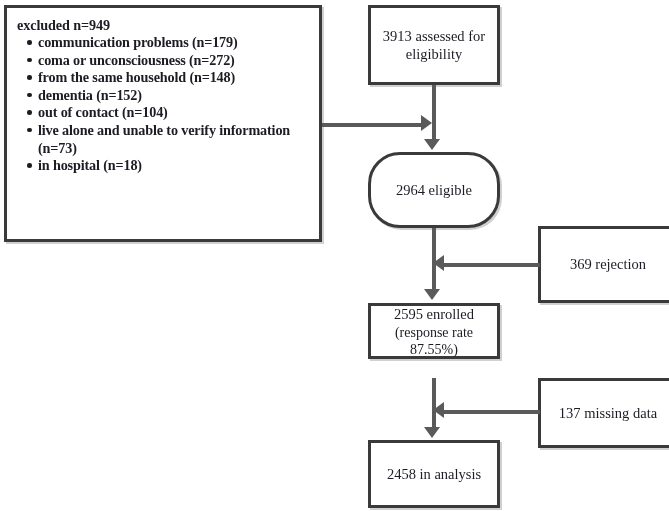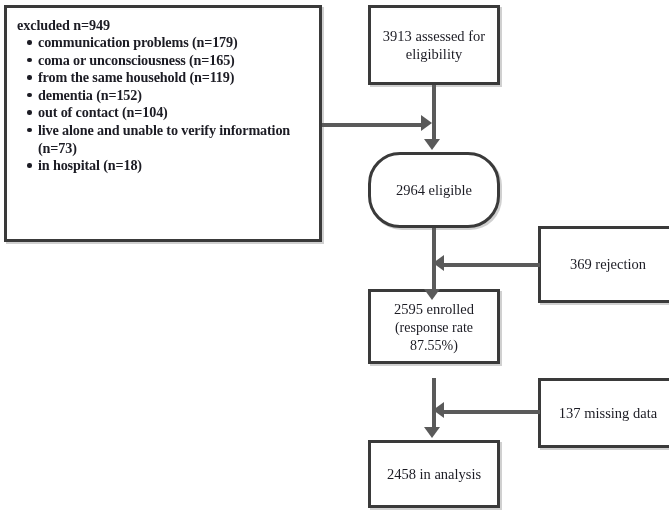--- a/index.html
+++ b/index.html
@@ -67,21 +67,21 @@
     left: 0px;
     top: 6px;
     width: 4.5px;
     height: 4.5px;
     border-radius: 50%;
     background: #1c1c24;
   }
   
   #assessed-box { left: 368px; top: 5px;   width: 132px; height: 80px; }
   #eligible-box { left: 368px; top: 152px; width: 132px; height: 76px; border-radius: 32px; }
-  #enrolled-box { left: 368px; top: 289px; width: 132px; height: 75px; }
+  #enrolled-box { left: 368px; top: 303px; width: 132px; height: 56px; }
   #analysis-box { left: 368px; top: 440px; width: 132px; height: 68px; }
   #rejection-box { left: 538px; top: 226px; width: 140px; height: 77px; }
   #missing-box   { left: 538px; top: 378px; width: 140px; height: 70px; }
 
   .node-text { font-size: 14.5px; }
   .node-sub  { font-size: 14px; display: block; }
 
   
   .vline {
     position: absolute;
@@ -118,22 +118,22 @@
 </head>
 <body>
 
 <div id="canvas">
 
   <div class="box" id="excluded-box">
     <div class="box-inner">
       <span id="excluded-heading">excluded n=949</span>
       <ul class="excluded-list">
         <li>communication problems (n=179)</li>
-        <li>coma or unconsciousness (n=165)</li>
-        <li>from the same household (n=119)</li>
+        <li>coma or unconsciousness (n=272)</li>
+        <li>from the same household (n=148)</li>
         <li>dementia (n=152)</li>
         <li>out of contact (n=104)</li>
         <li>live alone and unable to verify information (n=73)</li>
         <li>in hospital (n=18)</li>
       </ul>
     </div>
   </div>
 
   <div class="box" id="assessed-box">
     <span class="box-inner node-text">3913 assessed for eligibility</span>

